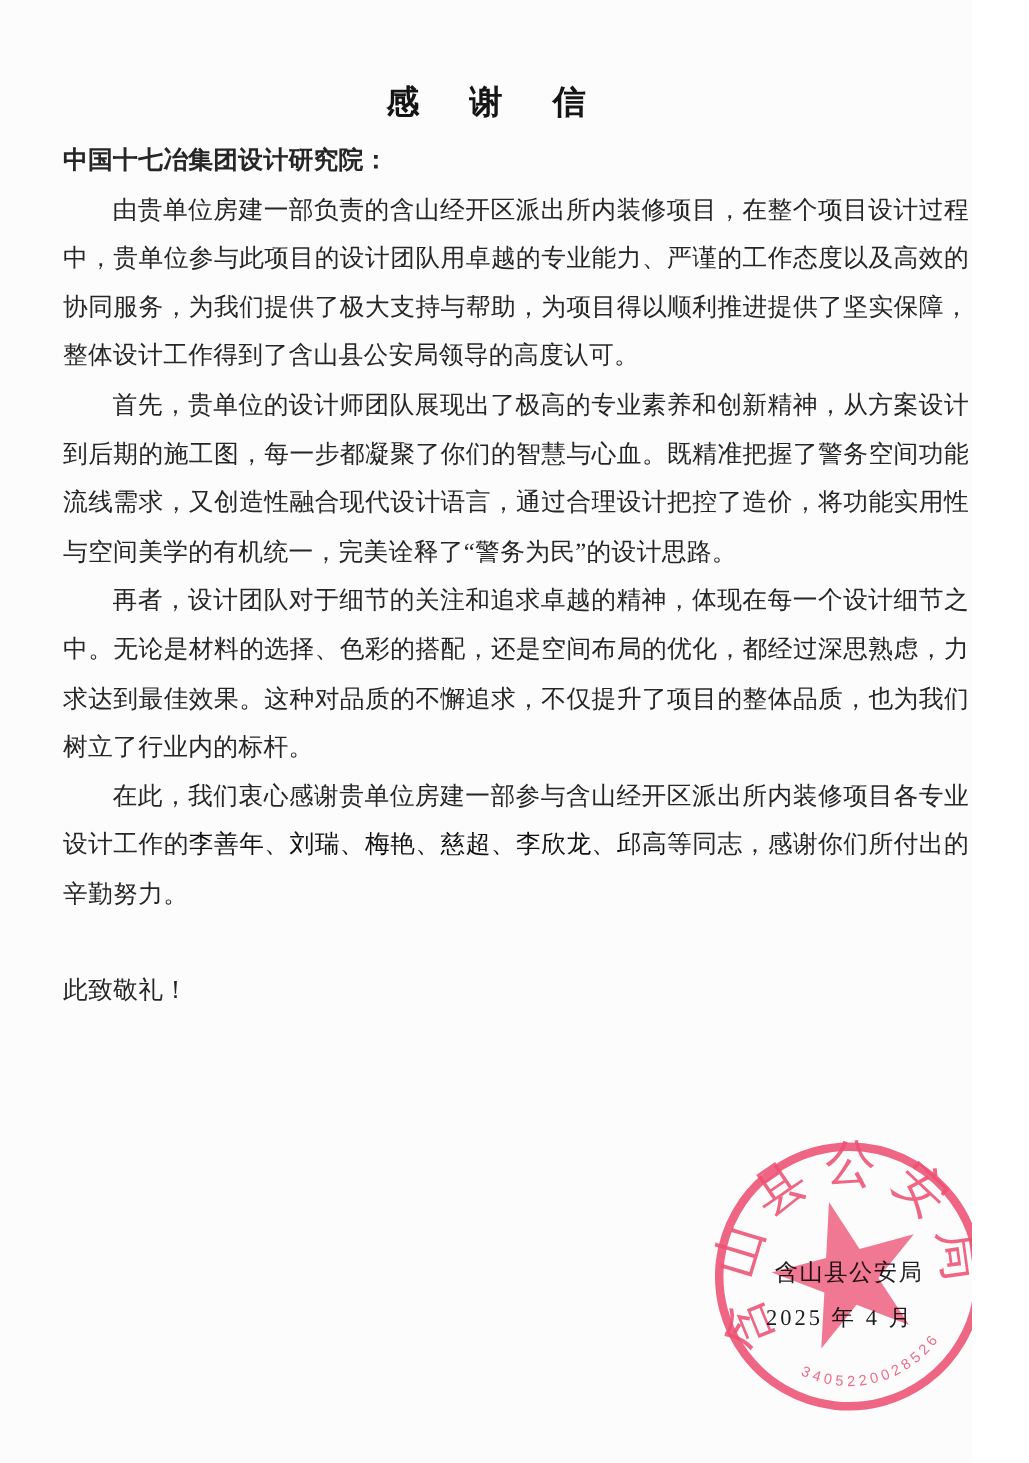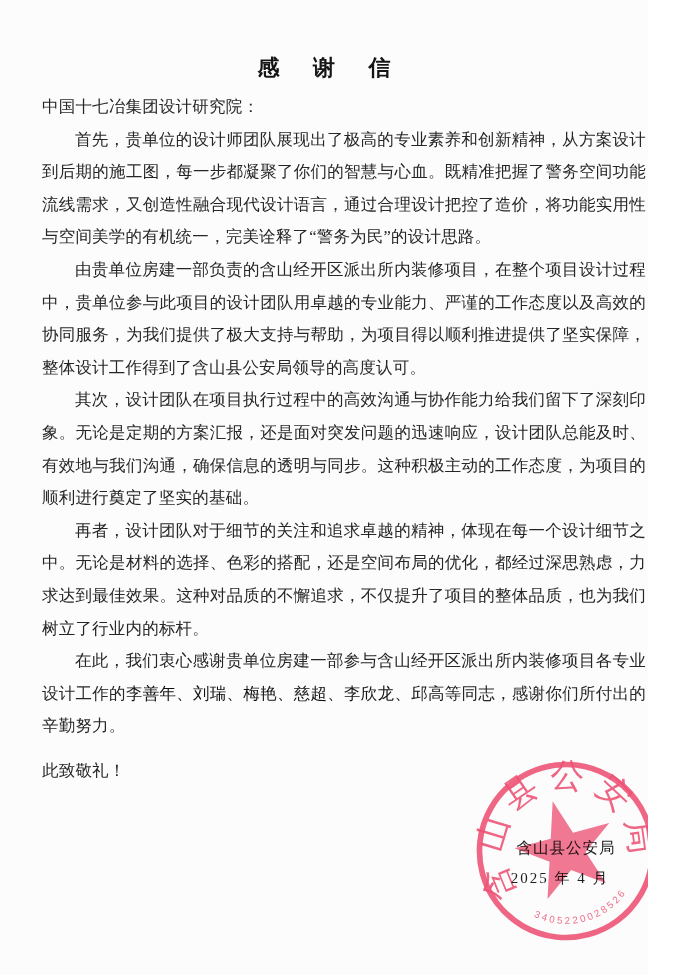--- a/index.html
+++ b/index.html
@@ -18,22 +18,22 @@
     letter-spacing:14px;text-indent:14px;
     color:#151515;
   }
   .content{
     position:absolute;top:91px;left:42px;width:604px;
     font-size:16.5px;line-height:32.6px;
     text-align:justify;text-justify:inter-ideograph;
     letter-spacing:0.2px;
   }
   .content p{margin:0;text-indent:2em;}
-  .content p.salutation{text-indent:0;}
-  .content p.salute{text-indent:0;margin-top:12px;}
+  .content p.salutation{text-indent:0;font-weight:bold;}
+  .content p.salute{text-indent:0;margin-top:31px;}
   .names{font-weight:normal;color:#111;}
   .signature{
     position:absolute;left:464px;top:0;width:204px;
     text-align:center;color:#1d1d1d;
   }
   .signature .org{position:absolute;top:838px;left:0;width:204px;font-size:15.5px;letter-spacing:1px;}
   .signature .date{position:absolute;top:869px;left:-6px;width:204px;font-size:15px;letter-spacing:2px;}
   .stamp{
     position:absolute;left:463px;top:748px;
     width:206px;height:206px;
@@ -44,23 +44,22 @@
 </style>
 </head>
 <body>
 
 <div class="page">
 
   <div class="title">感 谢 信</div>
 
   <div class="content">
     <p class="salutation">中国十七冶集团设计研究院：</p>
+    <p>由贵单位房建一部负责的含山经开区派出所内装修项目，在整个项目设计过程中，贵单位参与此项目的设计团队用卓越的专业能力、严谨的工作态度以及高效的协同服务，为我们提供了极大支持与帮助，为项目得以顺利推进提供了坚实保障，整体设计工作得到了含山县公安局领导的高度认可。</p>
     <p>首先，贵单位的设计师团队展现出了极高的专业素养和创新精神，从方案设计到后期的施工图，每一步都凝聚了你们的智慧与心血。既精准把握了警务空间功能流线需求，又创造性融合现代设计语言，通过合理设计把控了造价，将功能实用性与空间美学的有机统一，完美诠释了“警务为民”的设计思路。</p>
-    <p>由贵单位房建一部负责的含山经开区派出所内装修项目，在整个项目设计过程中，贵单位参与此项目的设计团队用卓越的专业能力、严谨的工作态度以及高效的协同服务，为我们提供了极大支持与帮助，为项目得以顺利推进提供了坚实保障，整体设计工作得到了含山县公安局领导的高度认可。</p>
-    <p>其次，设计团队在项目执行过程中的高效沟通与协作能力给我们留下了深刻印象。无论是定期的方案汇报，还是面对突发问题的迅速响应，设计团队总能及时、有效地与我们沟通，确保信息的透明与同步。这种积极主动的工作态度，为项目的顺利进行奠定了坚实的基础。</p>
     <p>再者，设计团队对于细节的关注和追求卓越的精神，体现在每一个设计细节之中。无论是材料的选择、色彩的搭配，还是空间布局的优化，都经过深思熟虑，力求达到最佳效果。这种对品质的不懈追求，不仅提升了项目的整体品质，也为我们树立了行业内的标杆。</p>
     <p><span>在此，我们衷心感谢贵单位房建一部参与含山经开区派出所内装修项目各专业设计工作的</span><span class="names">李善年、刘瑞、梅艳、慈超、李欣龙、邱高</span><span>等同志，感谢你们所付出的辛勤努力。</span></p>
     <p class="salute">此致敬礼！</p>
   </div>
 
   <div class="signature">
     <div class="org">含山县公安局</div>
     <div class="date">2025 年 4 月</div>
   </div>
 

